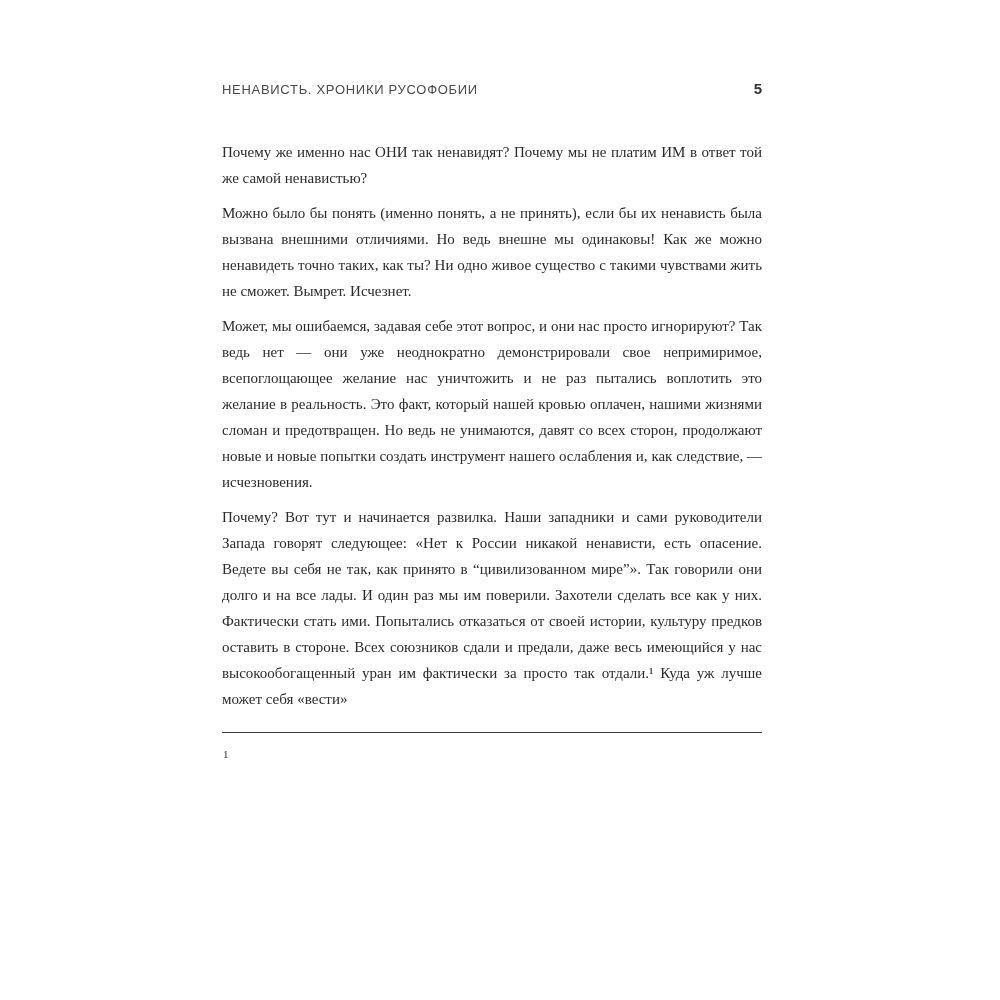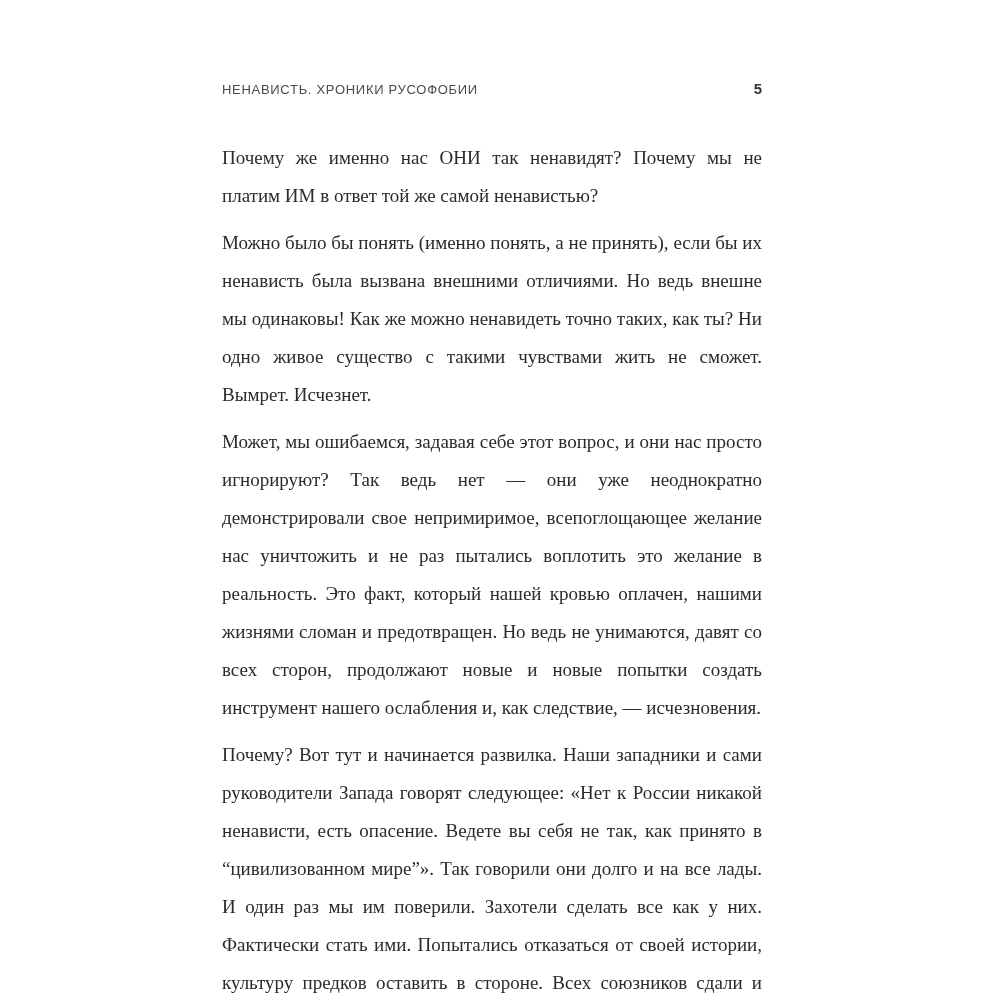--- a/index.html
+++ b/index.html
@@ -30,22 +30,22 @@
     margin-bottom: 42px;
   }
   .running-title { white-space: nowrap; }
   .page-number {
     font-weight: bold;
     font-size: 15px;
     letter-spacing: 0;
     color: #333333;
   }
   .body-text p {
-    font-size: 19px;
-    line-height: 38px;
+    font-size: 15px;
+    line-height: 26px;
     text-align: justify;
     margin-bottom: 9px;
     hyphens: auto;
   }
   .body-text p:last-child { margin-bottom: 18px; }
   .footnote-rule {
     border: none;
     border-top: 1px solid #3a3a3a;
     height: 0;
     margin-top: 20px;

